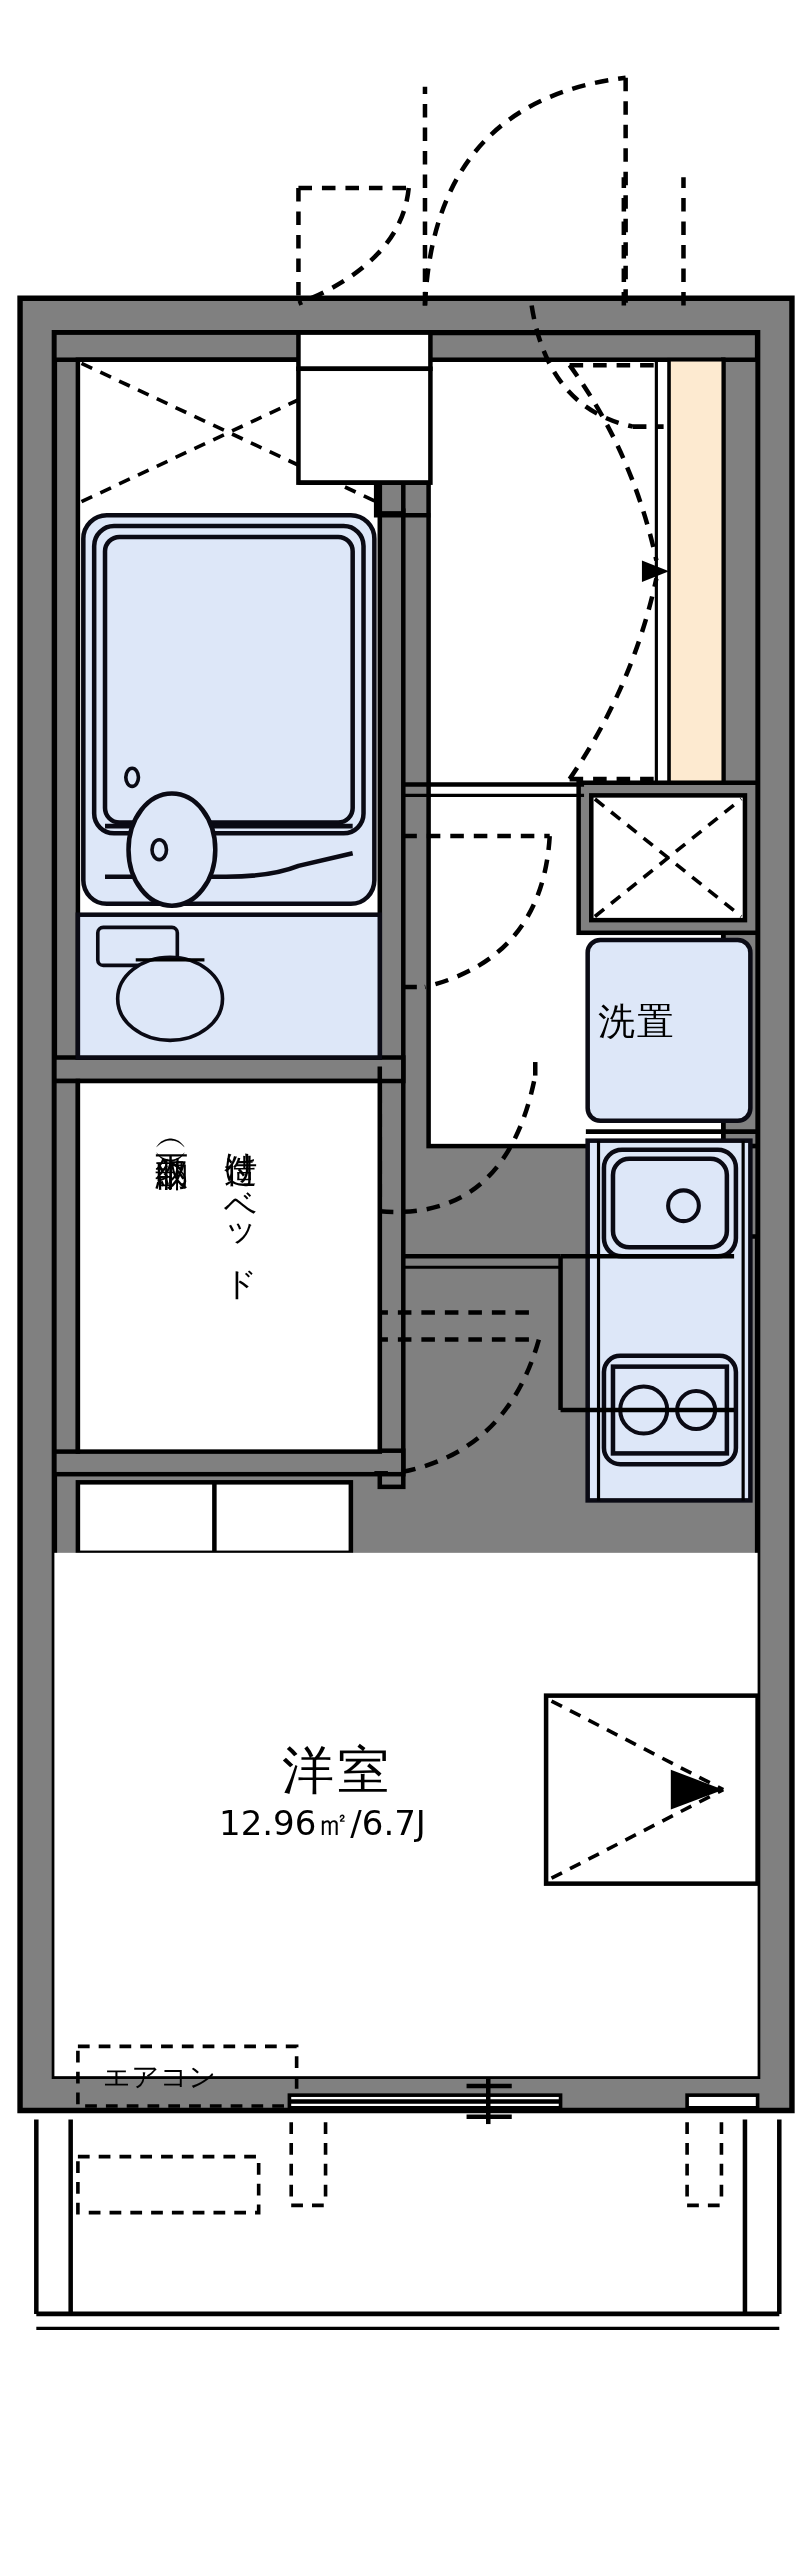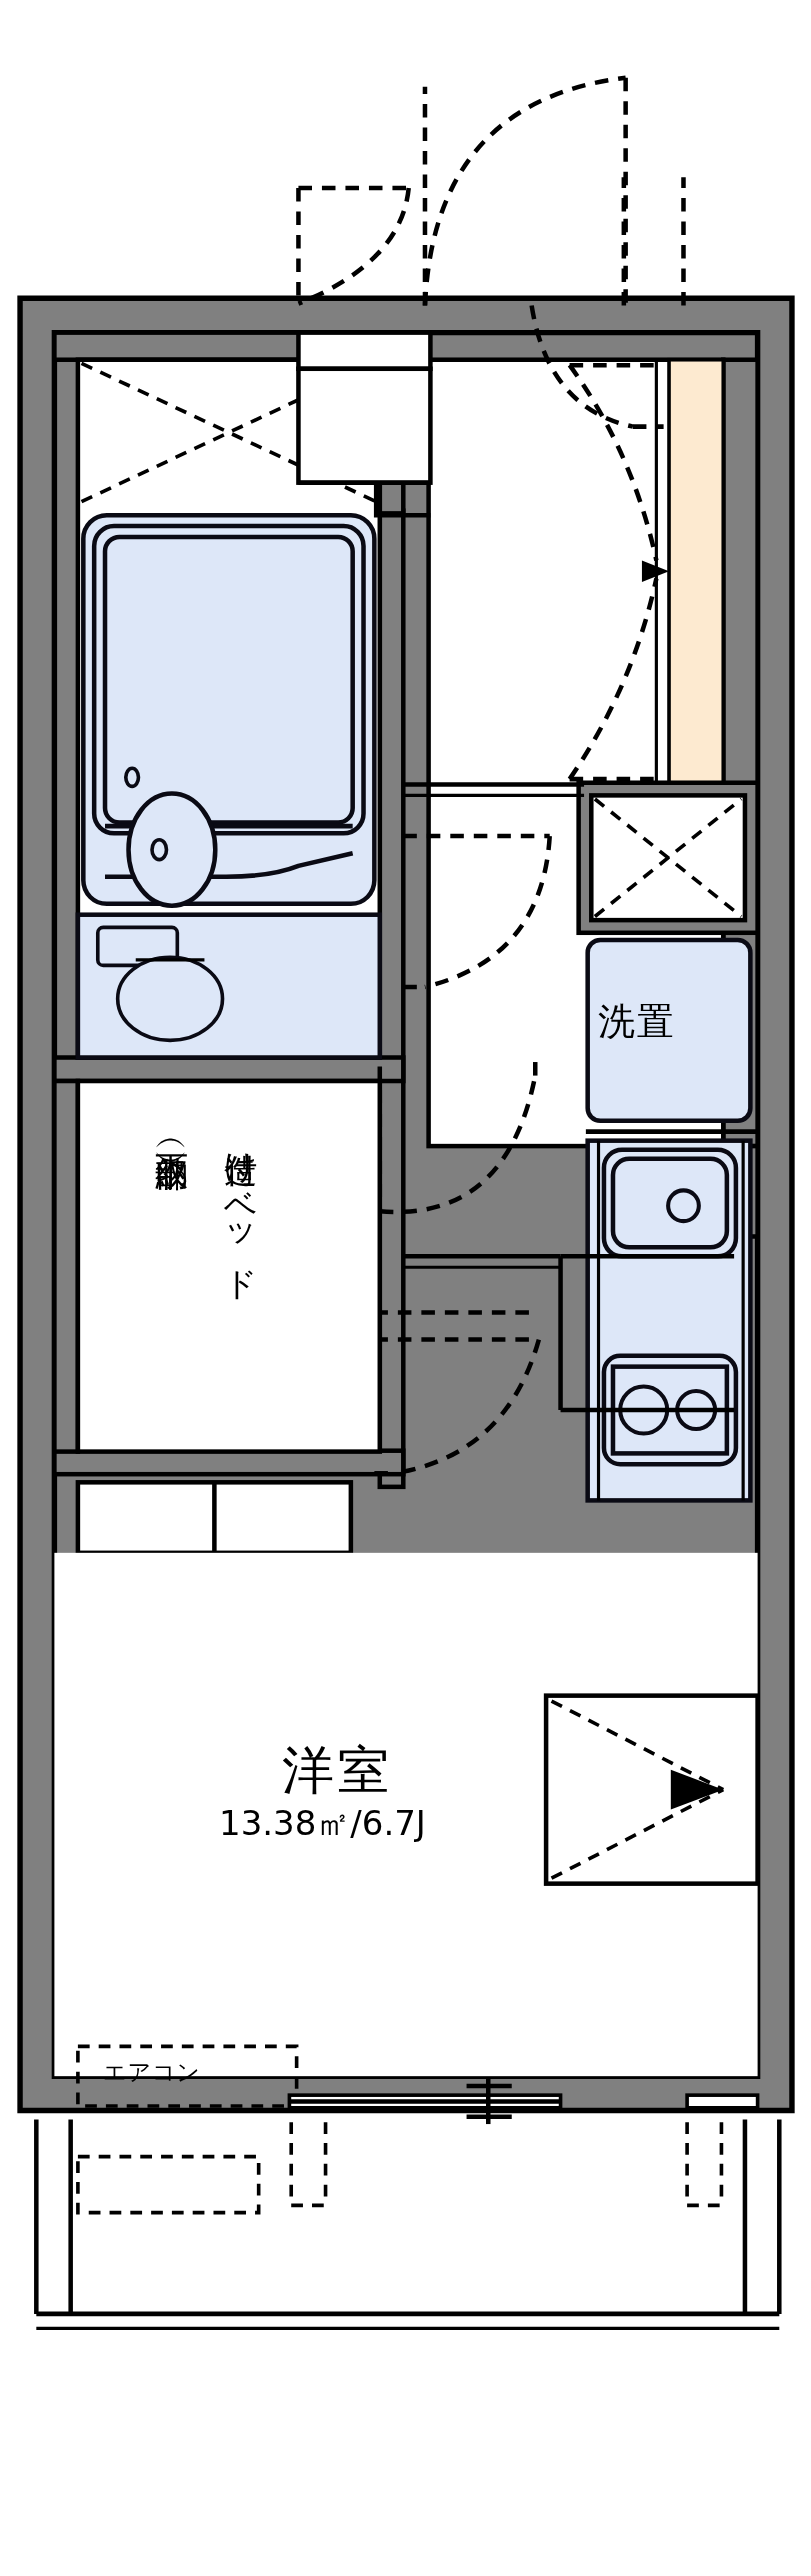--- a/index.html
+++ b/index.html
@@ -5,21 +5,21 @@
 <style>
   html,body{margin:0;padding:0;background:#ffffff;}
   body{font-family:"DejaVu Sans","Liberation Sans",sans-serif;}
   #stage{position:relative;width:812px;height:2576px;background:#ffffff;overflow:hidden;}
   #stage svg{position:absolute;left:0;top:0;}
   .lbl{position:absolute;color:#000;line-height:1;white-space:nowrap;}
   .vlbl{position:absolute;color:#000;writing-mode:vertical-rl;text-orientation:upright;line-height:1.02;letter-spacing:0.9px;white-space:nowrap;}
   #room-name{font-size:52px;letter-spacing:3.6px;}
   #room-area{font-size:34px;letter-spacing:0px;}
   #wash-label{font-size:37px;letter-spacing:1.8px;}
-  #aircon-label{font-size:23px;letter-spacing:0.9px;font-family:Liberation Mono, monospace;}
+  #aircon-label{font-size:27px;letter-spacing:0.9px;}
   .bed-col{font-size:33px;}
 </style>
 </head>
 <body>
 
 <div id="stage">
 
 <svg width="812" height="2576" viewBox="0 0 898 2850">
 
   <defs>
@@ -266,18 +266,18 @@
 </svg>
 
 <div class="vlbl bed-col" style="left:224px; top:1128px;">造付けベッド</div>
 
 <div class="vlbl bed-col" style="left:155px; top:1128px;">（下部収納）</div>
 
 <div class="lbl" id="wash-label" style="left:598px; top:1003px;">洗置</div>
 
 <div class="lbl" id="room-name" style="left:282px; top:1744px;">洋室</div>
 
-<div class="lbl" id="room-area" style="left:219px; top:1806px;">13.38㎡/6.7J</div>
+<div class="lbl" id="room-area" style="left:219px; top:1806px;">12.96㎡/6.7J</div>
 
 <div class="lbl" id="aircon-label" style="left:103px; top:2063px;">エアコン</div>
 
 </div>
 
 
 </body></html>

